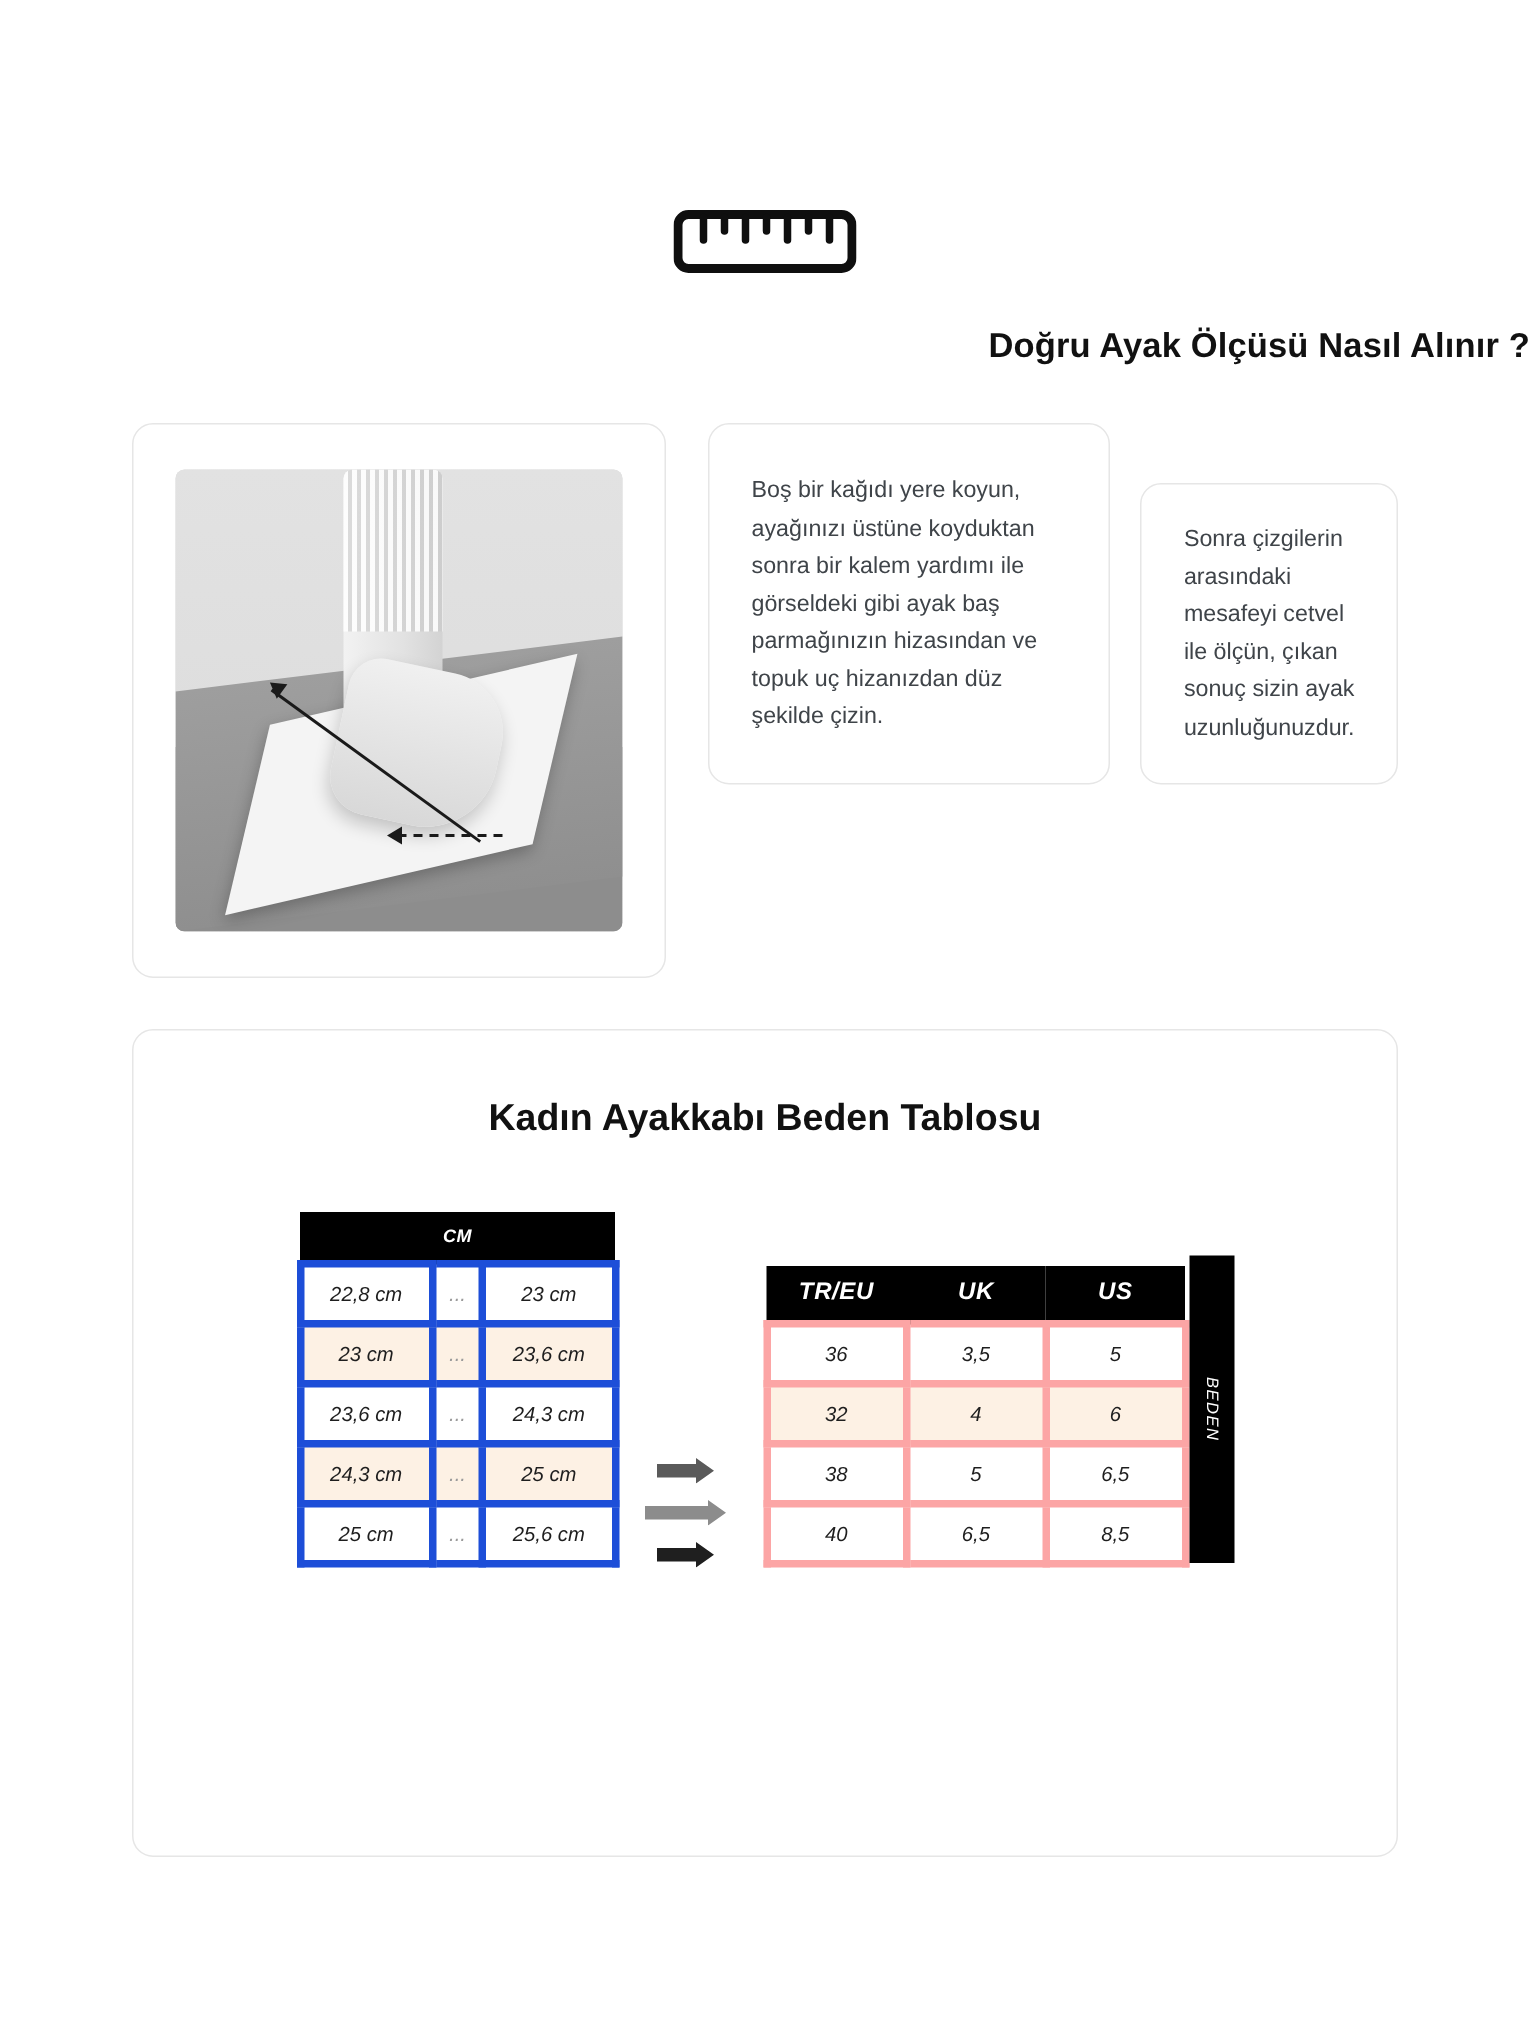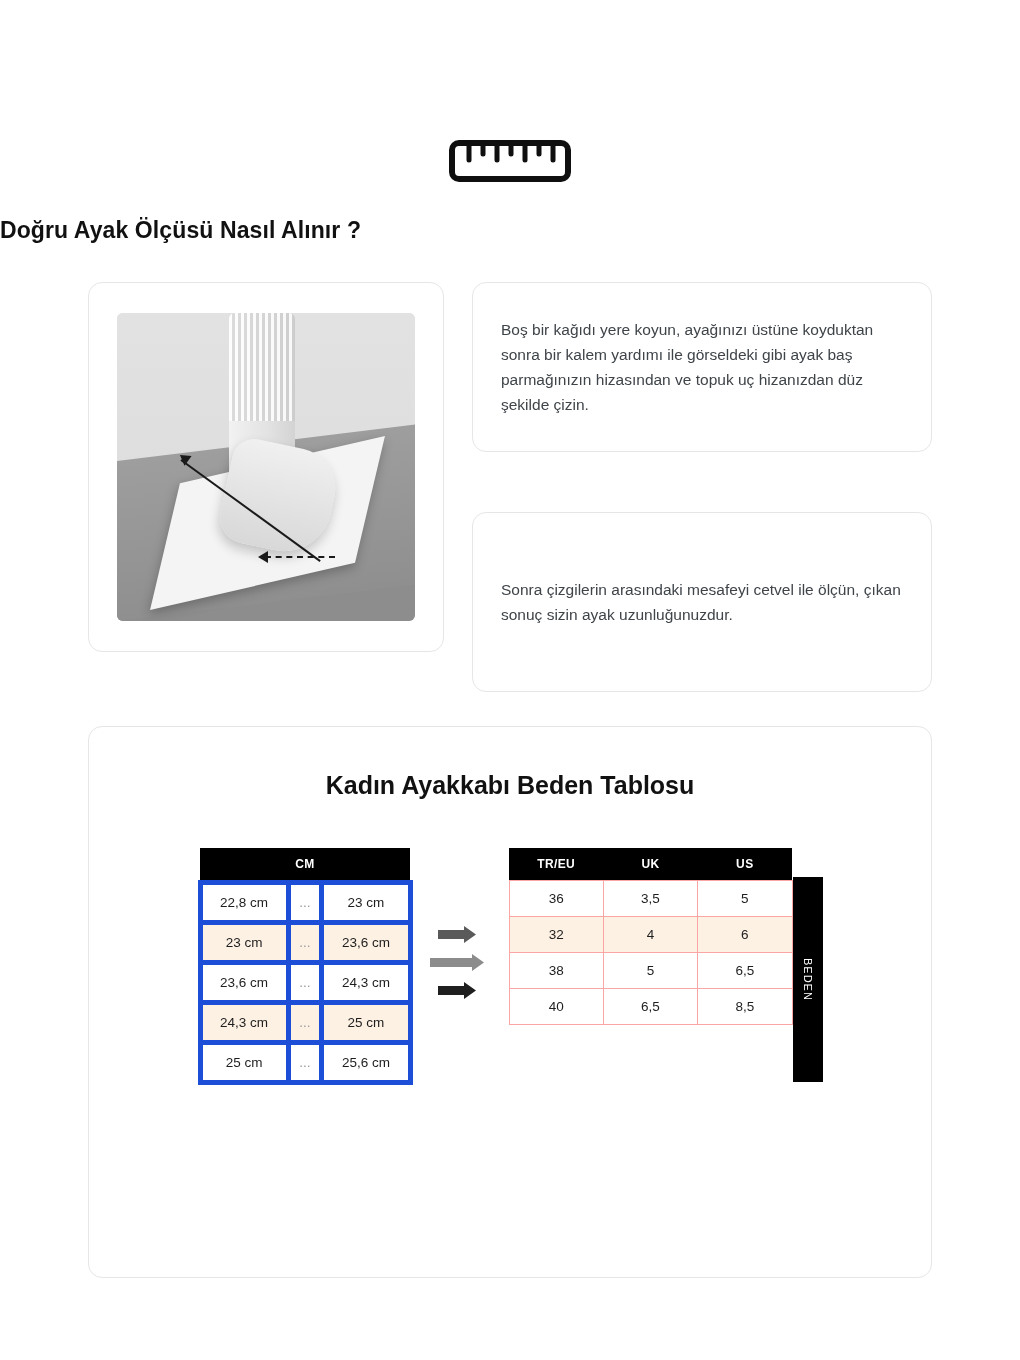--- a/index.html
+++ b/index.html
@@ -28,21 +28,21 @@
     display: flex;
     justify-content: center;
     padding-top: 140px;
   }
   .ruler-icon {
     display: block;
   }
 
   
   .main-title {
-    text-align: left;
+    text-align: right;
     font-size: 23px;
     font-weight: bold;
     letter-spacing: .1px;
     margin: 35px 0 0 0;
     color: #111111;
   }
 
   
   .top-section {
     display: flex;
@@ -147,21 +147,21 @@
     position: absolute;
     left: 141px; top: 238px;
     width: 0; height: 0;
     border-top: 6px solid transparent;
     border-bottom: 6px solid transparent;
     border-right: 10px solid #1a1a1a;
   }
 
   .texts-col {
     display: flex;
-    flex-direction: column;
+    flex-direction: row;
     gap: 20px;
     flex: 1;
   }
   .text-card {
     padding: 24px 28px;
     font-size: 15.5px;
     line-height: 1.62;
     color: #3f4449;
     min-height: 170px;
     display: flex;
@@ -183,22 +183,23 @@
   .size-title {
     text-align: center;
     font-size: 25px;
     font-weight: bold;
     color: #111111;
     margin: 0 0 48px 0;
   }
   .tables-row {
     display: flex;
     justify-content: center;
-    align-items: flex-start;
+    align-items: flex-end;
     gap: 0;
+    font-style: italic;
   }
   table {
     border-collapse: collapse;
     font-size: 13.5px;
   }
   .cm-table {
     width: 215px;
   }
   .cm-table th {
     background: #000000;
@@ -229,28 +230,28 @@
     padding-top: 78px;
   }
   .arrow-svg { display: block; }
 
   .eu-table {
     width: 284px;
   }
   .eu-table th {
     background: #000000;
     color: #ffffff;
-    font-size: 12px;
+    font-size: 16px;
     font-weight: bold;
     letter-spacing: .4px;
     padding: 9px 0;
     width: 94px;
   }
   .eu-table td {
-    border: 1px solid #fca5a5;
+    border: 5px solid #fca5a5;
     padding: 10px 6px;
     text-align: center;
     color: #1e1e1e;
   }
   .beden-bar {
     width: 30px;
     align-self: stretch;
     background: #000000;
     color: #ffffff;
     font-size: 11px;

